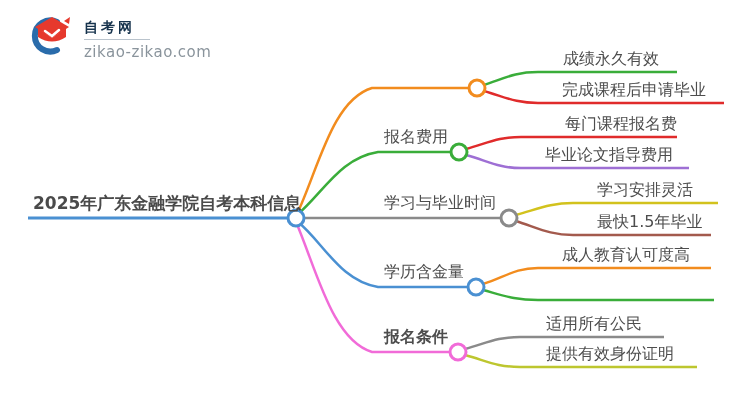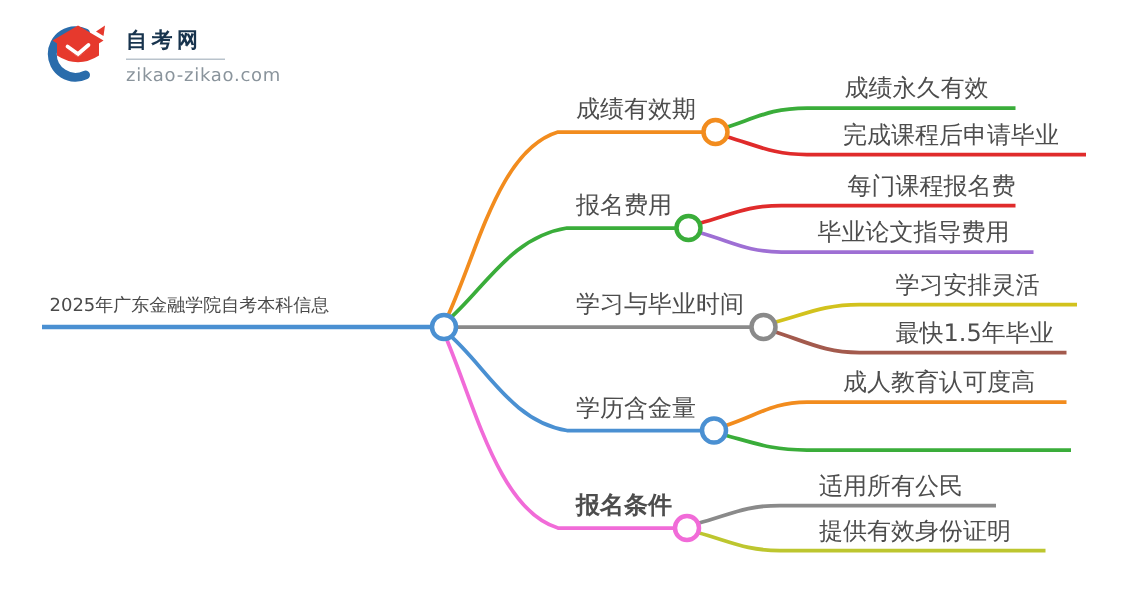--- a/index.html
+++ b/index.html
@@ -6,25 +6,25 @@
   .canvas {
     position:relative; width:750px; height:410px; background:#ffffff;
     font-family:"DejaVu Sans","Liberation Sans",sans-serif; overflow:hidden;
   }
   
   .logo { position:absolute; left:28px; top:12px; display:flex; align-items:flex-start; }
   .logo-icon { width:44px; height:44px; }
   .logo-text { margin-left:12px; padding-top:8px; }
   .logo-title { font-size:14px; font-weight:bold; color:#17334d; letter-spacing:3px; line-height:14px; }
   .logo-divider { width:66px; height:1px; background:#b9c3cc; margin:5px 0 3px 0; }
-  .logo-domain { font-size:12px; color:#8a949c; letter-spacing:0.5px; }
+  .logo-domain { font-size:15px; color:#8a949c; letter-spacing:0.5px; }
   
   svg.mindmap { position:absolute; left:0; top:0; }
   .label { position:absolute; font-size:16px; line-height:17px; color:#4d4d4d; white-space:nowrap; }
-  .label.main { font-size:12px; line-height:18px; color:#4a4a4a; }
+  .label.main { font-size:17px; line-height:18px; color:#4a4a4a;font-weight:bold; }
 </style>
 </head>
 <body>
 
 <div class="canvas">
 
   <div class="logo">
     <svg class="logo-icon" viewBox="0 0 44 44">
       <path d="M 29 10 A 15.5 15.5 0 1 0 29 38" fill="none" stroke="#2a6cab" stroke-width="6" stroke-linecap="round"></path>
       <polygon points="24,5 41,15 24,26 7,15" fill="#e6392d"></polygon>
@@ -66,21 +66,20 @@
     <circle cx="296" cy="218" r="8" fill="#ffffff" stroke-width="3" stroke="#4a90d2"></circle>
     <circle cx="477" cy="88" r="8" fill="#ffffff" stroke-width="3" stroke="#f28c1e"></circle>
     <circle cx="459" cy="152" r="8" fill="#ffffff" stroke-width="3" stroke="#3aad3a"></circle>
     <circle cx="509" cy="218" r="8" fill="#ffffff" stroke-width="3" stroke="#8a8a8a"></circle>
     <circle cx="476" cy="287" r="8" fill="#ffffff" stroke-width="3" stroke="#4a90d2"></circle>
     <circle cx="458" cy="352" r="8" fill="#ffffff" stroke-width="3" stroke="#f16bd8"></circle>
   </svg>
 
   <div class="label main" style="left:33px; top:194px;">2025年广东金融学院自考本科信息</div>
 
-  <div class="label" style="left:384px; top:64px;">成绩有效期</div>
   <div class="label" style="left:562px; top:81px;">完成课程后申请毕业</div>
   <div class="label" style="left:563px; top:50px;">成绩永久有效</div>
 
   <div class="label" style="left:384px; top:128px;">报名费用</div>
   <div class="label" style="left:545px; top:115px;margin-left:20px;">每门课程报名费</div>
   <div class="label" style="left:545px; top:146px;">毕业论文指导费用</div>
 
   <div class="label" style="left:384px; top:194px;">学习与毕业时间</div>
   <div class="label" style="left:597px; top:181px;">学习安排灵活</div>
   <div class="label" style="left:597px; top:213px;">最快1.5年毕业</div>

